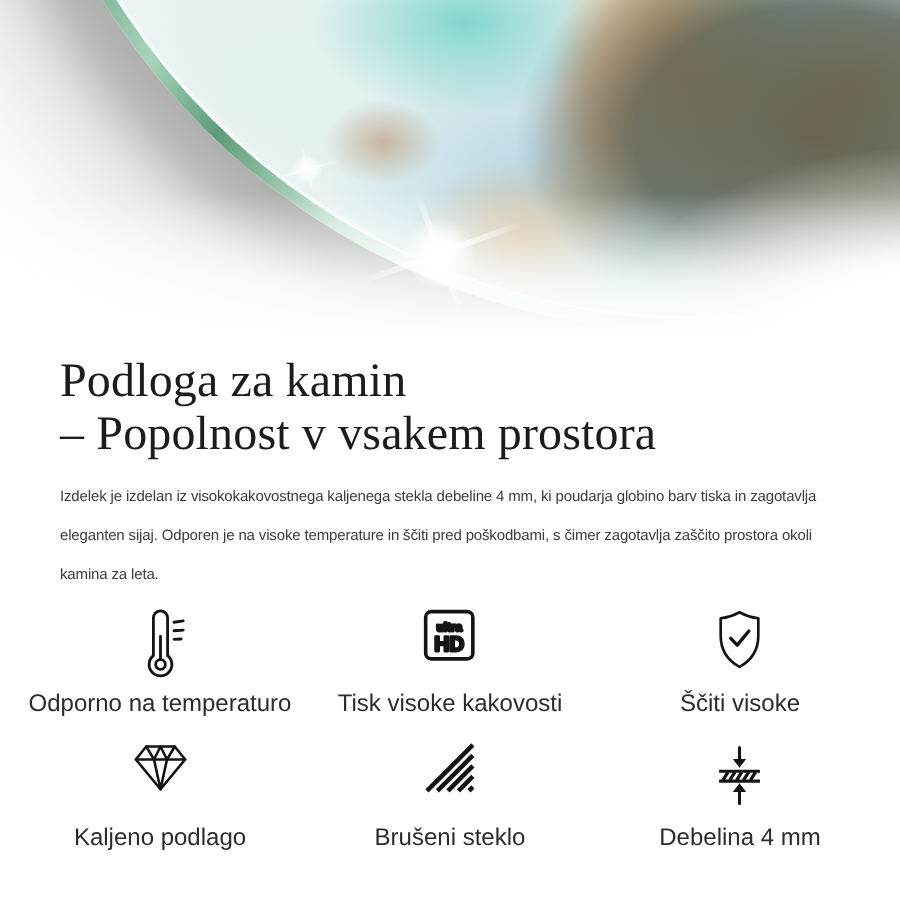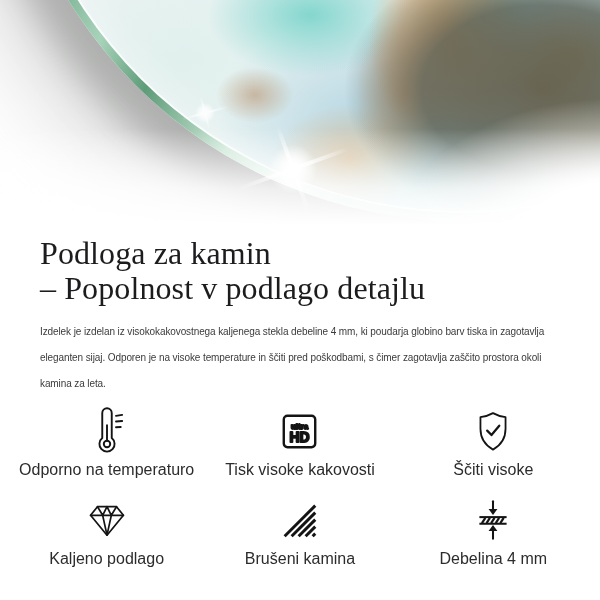--- a/index.html
+++ b/index.html
@@ -51,21 +51,21 @@
     margin:6px 40px 0;font-family:"Liberation Serif","DejaVu Serif",serif;font-weight:400;
     font-size:32px;line-height:35px;color:#1c1c1e;letter-spacing:.1px;
   }
   .page-title span{display:block;}
   .product-description{
     margin:13px 40px 0;max-width:532px;font-size:10px;line-height:26px;color:#3b3b3b;letter-spacing:-.1px;
   }
   
   .features{margin:8px 10px 0;display:grid;grid-template-columns:repeat(3,1fr);row-gap:16px;}
   .feature{display:flex;flex-direction:column;align-items:center;text-align:center;}
-  .icon-box{height:52px;display:flex;align-items:center;justify-content:center;}
+  .icon-box{height:52px;display:flex;align-items:flex-start;justify-content:center;}
   .feature-label{margin-top:5px;font-size:16px;line-height:16px;color:#2c2c2c;}
   .icn{stroke:#141414;fill:none;stroke-width:2;stroke-linecap:round;stroke-linejoin:round;}
   .icn .fill{fill:#141414;stroke:none;}
   .uhd-top{font-family:"Liberation Sans",sans-serif;font-size:8.5px;font-weight:700;fill:#141414;}
   .uhd-bottom{font-family:"Liberation Sans",sans-serif;font-size:15px;font-weight:700;fill:#141414;}
 </style>
 </head>
 <body>
 
 <div class="hero">
@@ -76,21 +76,21 @@
       <div class="core"></div>
     </div>
   <div class="sparkle sparkle-big">
       <div class="core"></div>
     </div>
   <div class="hero-fade"></div>
 </div>
 
 <h1 class="page-title">
   <span>Podloga za kamin</span>
-  <span>– Popolnost v podlago detajlu</span>
+  <span>– Popolnost v vsakem prostora</span>
 </h1>
 
 <p class="product-description">Izdelek je izdelan iz visokokakovostnega kaljenega stekla debeline 4 mm, ki poudarja globino barv tiska in zagotavlja eleganten sijaj. Odporen je na visoke temperature in ščiti pred poškodbami, s čimer zagotavlja zaščito prostora okoli kamina za leta.</p>
 
 <div class="features">
 
   <div class="feature">
     <div class="icon-box">
       <svg class="icn" width="36" height="50" viewBox="0 0 38 52">
         <path d="M14 33.5 V7 A5 5 0 0 1 24 7 V33.5 A8 8 0 1 1 14 33.5 Z"></path>
@@ -142,21 +142,21 @@
       <svg class="icn" width="35" height="35" viewBox="0 0 40 40">
         <g stroke-width="3.4" stroke-linecap="butt">
           <line x1="3" y1="38" x2="38" y2="3"></line>
           <line x1="11" y1="38" x2="38" y2="11"></line>
           <line x1="19" y1="38" x2="38" y2="19"></line>
           <line x1="27" y1="38" x2="38" y2="27"></line>
           <line x1="35" y1="38" x2="38" y2="35"></line>
         </g>
       </svg>
     </div>
-    <div class="feature-label">Brušeni kamina</div>
+    <div class="feature-label">Brušeni steklo</div>
   </div>
 
   <div class="feature">
     <div class="icon-box">
       <svg class="icn" width="34" height="46" viewBox="0 0 40 48">
         <line x1="20" y1="2" x2="20" y2="11" stroke-width="2.4"></line>
         <polygon class="fill" points="14.8,11 25.2,11 20,18"></polygon>
         <line x1="4" y1="20.6" x2="36" y2="20.6" stroke-width="2.4" stroke-linecap="butt"></line>
         <line x1="4" y1="28.4" x2="36" y2="28.4" stroke-width="2.4" stroke-linecap="butt"></line>
         <g stroke-width="2.6" stroke-linecap="butt">

